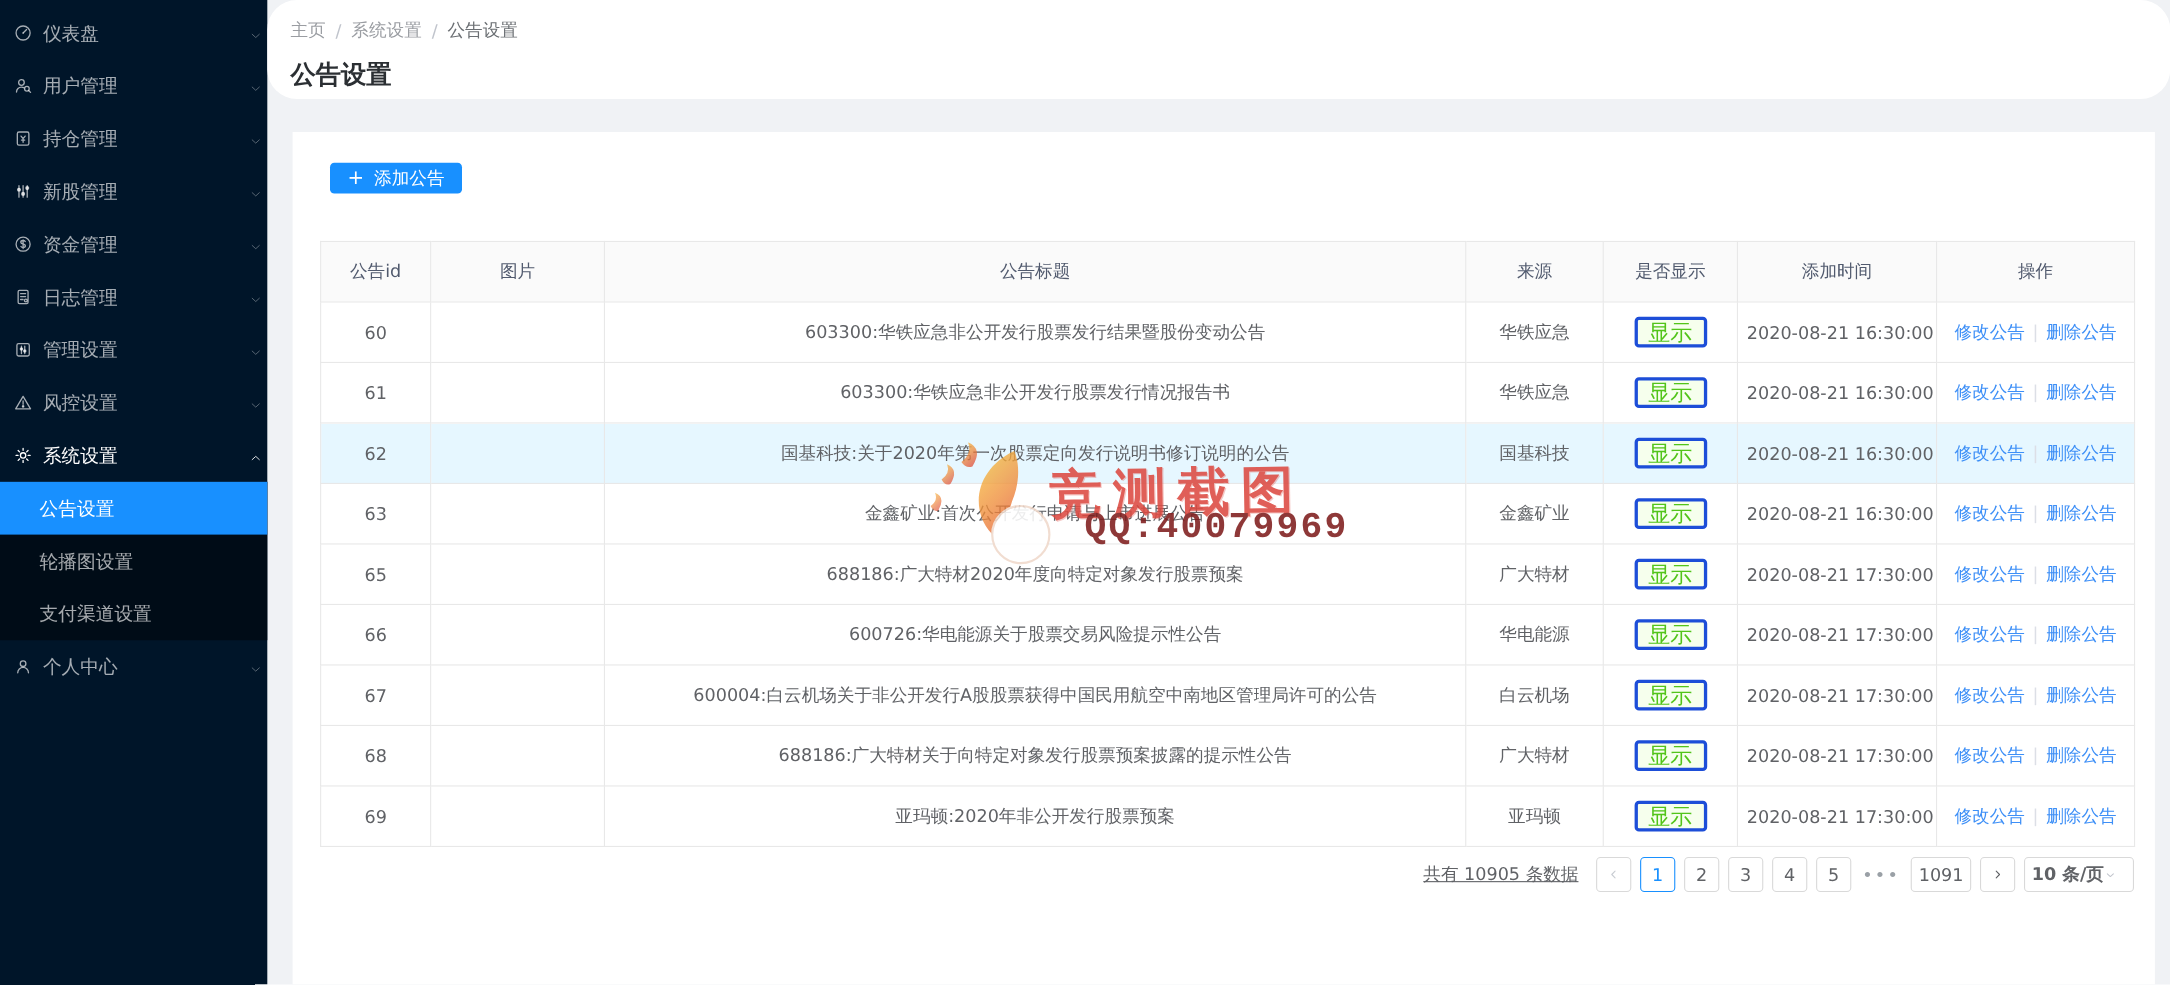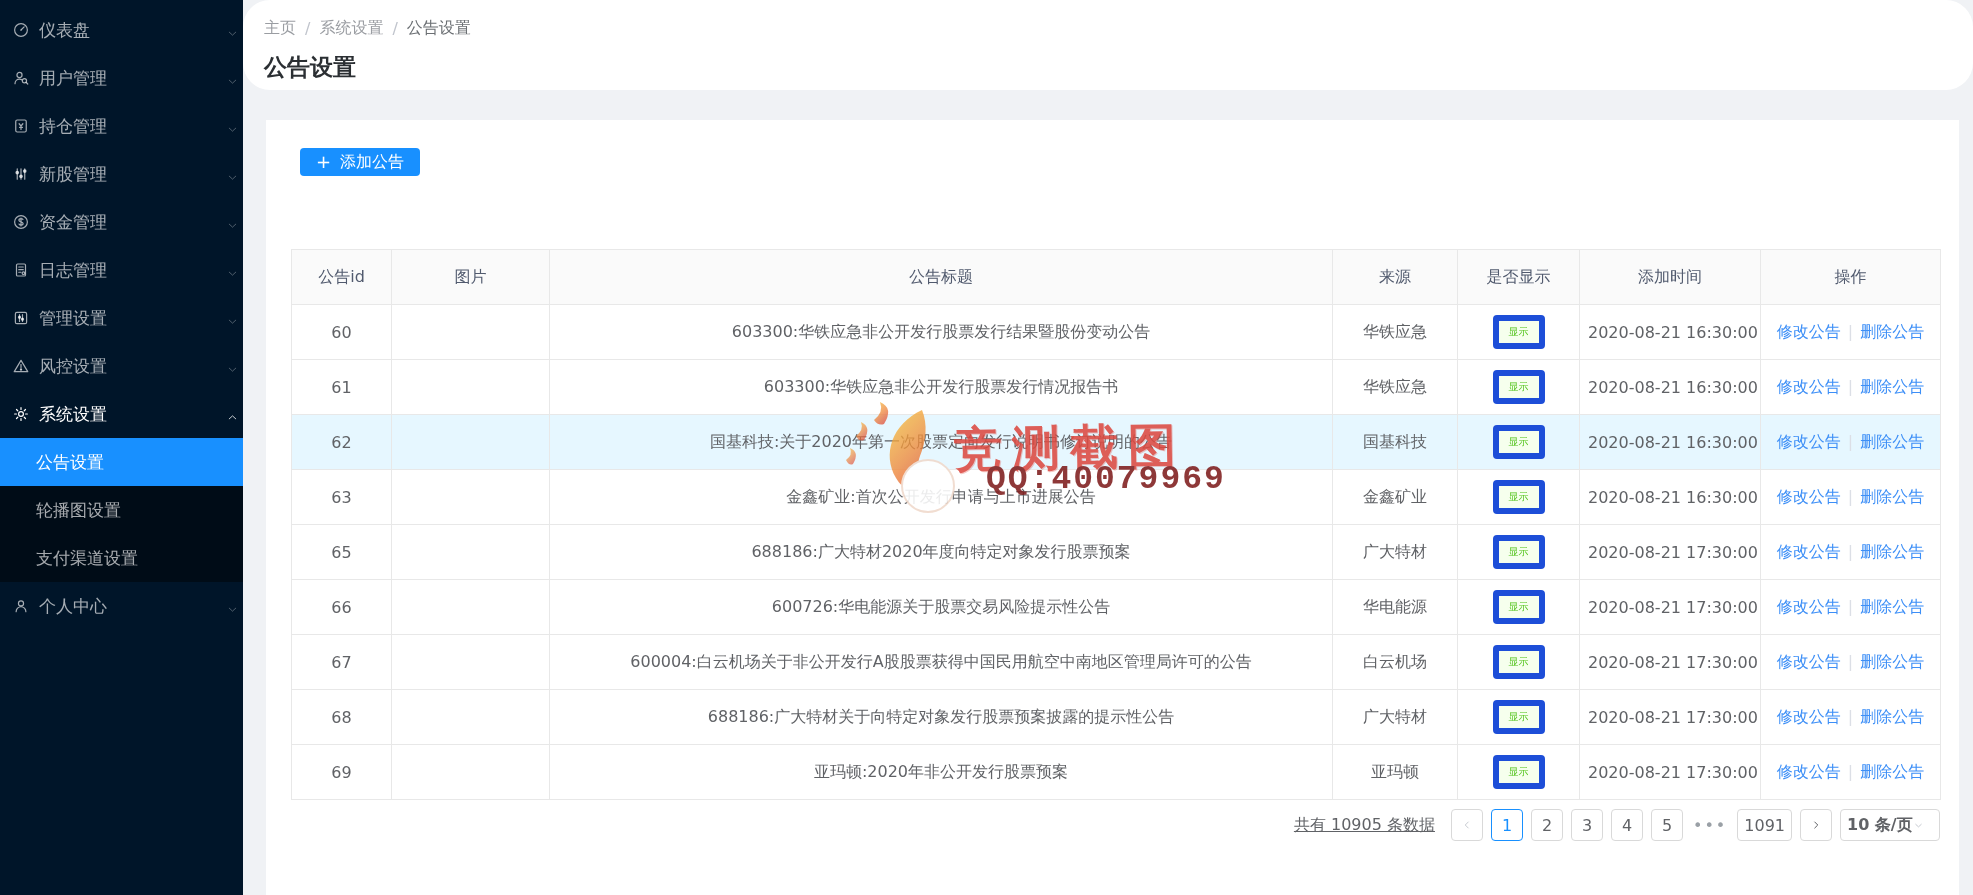--- a/index.html
+++ b/index.html
@@ -28,28 +28,28 @@
   .breadcrumb .current { color:#6b6f73; }
   .page-title { margin-top:13px; font-size:23px; font-weight:bold; color:#2b2f33; }
 
   .card { position:relative; background:#fff; margin:30px 14px 0 23px; height:775px; overflow:hidden; }
   .add-btn { display:inline-flex; align-items:center; gap:9px; margin:28px 0 0 34px; height:28px; padding:0 16px;
              background:#1890ff; color:#fff; border:none; border-radius:4px; font-size:16px; cursor:pointer;
              font-family:inherit; }
   .add-btn .plus { font-size:18px; line-height:1; }
 
   
-  table.ann { border-collapse:collapse; table-layout:fixed; width:1649px; margin:73px 19px 0 25px;
+  table.ann { border-collapse:collapse; table-layout:fixed; width:1649px; margin:43px 19px 0 25px;
               font-size:16px; color:#606266; }
   table.ann th, table.ann td { border:1px solid #e8e8e8; text-align:center; height:55px; padding:0 8px;
               overflow:hidden; white-space:nowrap; }
   table.ann th { background:#fafafa; color:#515a6e; font-weight:normal; }
   tr.hl td { background:#e6f7ff; }
-  .badge { display:inline-block; padding:2px 10px; font-size:10px; line-height:18px; color:#52c41a;
-           background:#f6ffed; border:6px solid #1d4ed8; border-radius:4px; }
+  .badge { display:inline-block; padding:2px 10px; font-size:20px; line-height:18px; color:#52c41a;
+           background:#f6ffed; border:3px solid #1d4ed8; border-radius:4px; }
   .act-link { color:#3d8ff7; text-decoration:none; cursor:pointer; }
   .act-sep { color:#dcdfe6; margin:0 7px; }
 
   
   .pager { display:flex; justify-content:flex-end; align-items:center; gap:8px; margin:9px 19px 0 0;
            font-size:16px; color:#606266; }
   .pager .total { margin-right:8px;text-decoration:underline; }
   .pbox { min-width:32px; height:32px; border:1px solid #d9d9d9; border-radius:4px; background:#fff;
           display:flex; align-items:center; justify-content:center; padding:0 6px; cursor:pointer; }
   .pbox.active { border-color:#1890ff; color:#1890ff; }

